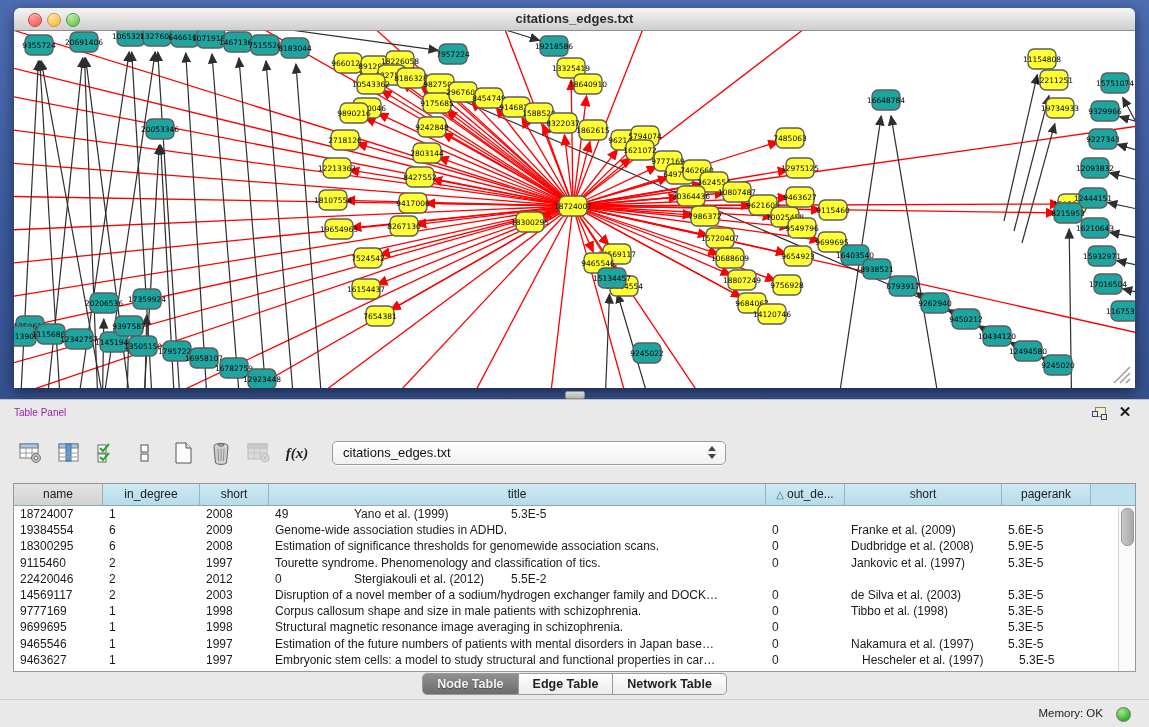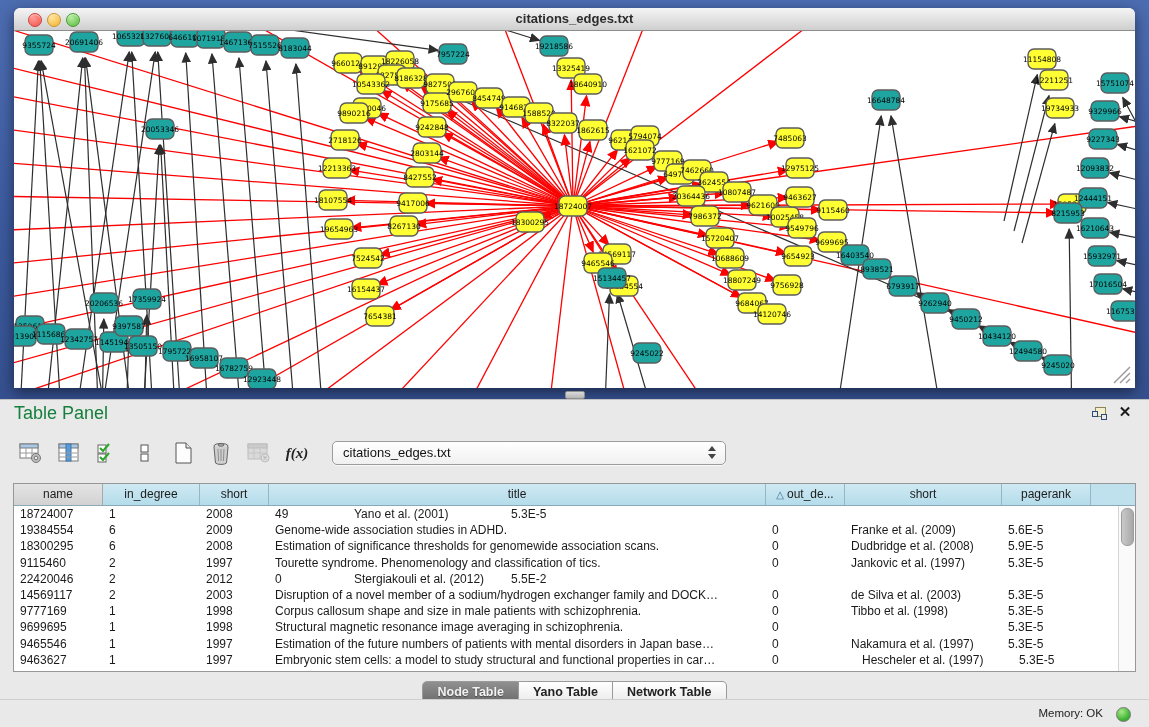--- a/index.html
+++ b/index.html
@@ -24,21 +24,21 @@
   #net line.blk{stroke:#2e2e2e;stroke-width:1.2;}
   #net rect.nd{stroke:#5c5c5c;stroke-width:1.4;}
   #net text.lb{font-family:"DejaVu Sans",sans-serif;font-size:7.5px;fill:#000;text-anchor:middle;}
   #grip line{stroke:#9a9a9a;stroke-width:1.5;}
   
   #split-handle{position:absolute;top:391px;left:565px;width:18px;height:6px;
                 background:linear-gradient(#dadada,#b5b5b5);border-radius:2px;border:1px solid #8f8f8f;}
   
   #panel{position:absolute;top:399px;left:0;width:1149px;height:328px;background:#e9e9e9;}
   #panel-strip{position:absolute;top:0;left:0;right:0;height:26px;border-top:1px solid #c2c2c2;}
-  #panel-title{position:absolute;left:14px;top:0;height:26px;line-height:26px;font-size:18px;color:#15803d;}
+  #panel-title{position:absolute;left:14px;top:0;height:26px;line-height:26px;font-size:10px;color:#a21caf;}
   #panel-float{position:absolute;right:44px;top:7px;width:13px;height:12px;}
   #panel-float .sq1{position:absolute;left:3px;top:0;width:9px;height:8px;border:1px solid #8c8556;background:#f2eecf;}
   #panel-float .sq2{position:absolute;left:0;top:4px;width:4px;height:4px;border:1px solid #2e4b73;background:#e9e9e9;}
   #panel-float .sq3{position:absolute;left:9px;top:7px;width:4px;height:4px;border:1px solid #2e4b73;background:#e9e9e9;}
   #panel-close{position:absolute;right:16px;top:4px;width:16px;height:16px;font-size:15px;font-weight:bold;
                color:#1c1c1c;line-height:16px;text-align:center;cursor:default;}
   #toolbar{position:absolute;top:33px;left:14px;height:42px;display:flex;align-items:center;}
   .tbtn{width:34px;height:34px;display:flex;align-items:center;justify-content:center;margin-right:4px;}
   .tbtn svg{display:block;}
   .fx{font-family:"Liberation Serif",serif;font-style:italic;font-weight:bold;font-size:15px;color:#222;}
@@ -58,21 +58,21 @@
       overflow:hidden;white-space:nowrap;box-sizing:border-box;}
   .th.gray{background:linear-gradient(#e4e4e4,#d2d2d2);border-right:1px solid #a9a9a9;}
   .th .sort{color:#3d6f8e;font-size:10px;margin-right:3px;}
   #tbody{position:absolute;top:22px;left:0;right:16px;bottom:0;}
   .tr{display:flex;height:16.2px;line-height:16.2px;font-size:12px;color:#1a1a1a;}
   .td{overflow:hidden;white-space:nowrap;padding-left:6px;box-sizing:border-box;}
   #vscroll{position:absolute;top:22px;right:0;width:16px;bottom:0;background:#fafafa;border-left:1px solid #d4d4d4;}
   #vthumb{position:absolute;top:2px;left:2px;width:11px;height:36px;border-radius:6px;
           background:linear-gradient(90deg,#c9c9c9,#a8a8a8);border:1px solid #9b9b9b;}
   
-  #tabs{position:absolute;top:282px;left:0;width:100%;display:flex;justify-content:center;}
+  #tabs{position:absolute;top:274px;left:0;width:100%;display:flex;justify-content:center;}
   .seg{height:20px;line-height:20px;padding:0 14px;font-size:12.5px;font-weight:bold;color:#222;
        background:linear-gradient(#ffffff,#ebebeb);border:1px solid #9a9a9a;border-left:none;}
   .seg:first-child{border-left:1px solid #9a9a9a;border-radius:5px 0 0 5px;}
   .seg:last-child{border-radius:0 5px 5px 0;}
   .seg.active{background:linear-gradient(#909090,#6d6d6d);color:#f2f2f2;text-shadow:0 1px 1px rgba(0,0,0,.4);}
   
   #statusbar{position:absolute;bottom:0;left:0;width:100%;height:27px;border-top:1px solid #cfcfcf;background:#e9e9e9;}
   #memtext{position:absolute;right:46px;top:0;height:27px;line-height:27px;font-size:11.5px;color:#222;}
   #memdot{position:absolute;right:18px;top:7px;width:13px;height:13px;border-radius:50%;
           background:radial-gradient(circle at 35% 28%,#a8e887,#35b02e 70%);border:1px solid #767676;}
@@ -782,21 +782,21 @@
         <div class="th" style="width: 79px;"><span class="sort">△</span>out_de...</div>
         <div class="th" style="width: 157px;">short</div>
         <div class="th" style="width: 89px;">pagerank</div>
       </div>
     <div id="tbody">
         <div class="tr">
           <div class="td" style="width: 89px;">18724007</div>
           <div class="td" style="width: 97px;">1</div>
           <div class="td" style="width: 69px;">2008</div>
           <div class="td" style="width: 79px;">49</div>
-          <div class="td" style="width: 157px;">Yano et al. (2001)</div>
+          <div class="td" style="width: 157px;">Yano et al. (1999)</div>
           <div class="td" style="width: 89px;">5.3E-5</div>
         </div>
         <div class="tr">
           <div class="td" style="width: 89px;">19384554</div>
           <div class="td" style="width: 97px;">6</div>
           <div class="td" style="width: 69px;">2009</div>
           <div class="td" style="width: 497px;">Genome-wide association studies in ADHD.</div>
           <div class="td" style="width: 79px;">0</div>
           <div class="td" style="width: 157px;">Franke et al. (2009)</div>
           <div class="td" style="width: 89px;">5.6E-5</div>
@@ -873,21 +873,21 @@
           <div class="td" style="width: 89px;">5.3E-5</div>
         </div>
       </div>
     <div id="vscroll">
       <div id="vthumb"></div>
     </div>
   </div>
 
   <div id="tabs">
       <div class="seg active">Node Table</div>
-      <div class="seg">Yano Table</div>
+      <div class="seg">Edge Table</div>
       <div class="seg">Network Table</div>
     </div>
 
   <div id="statusbar">
     <span id="memtext">Memory: OK</span>
     <div id="memdot"></div>
   </div>
 </div>
 
 </body></html>

